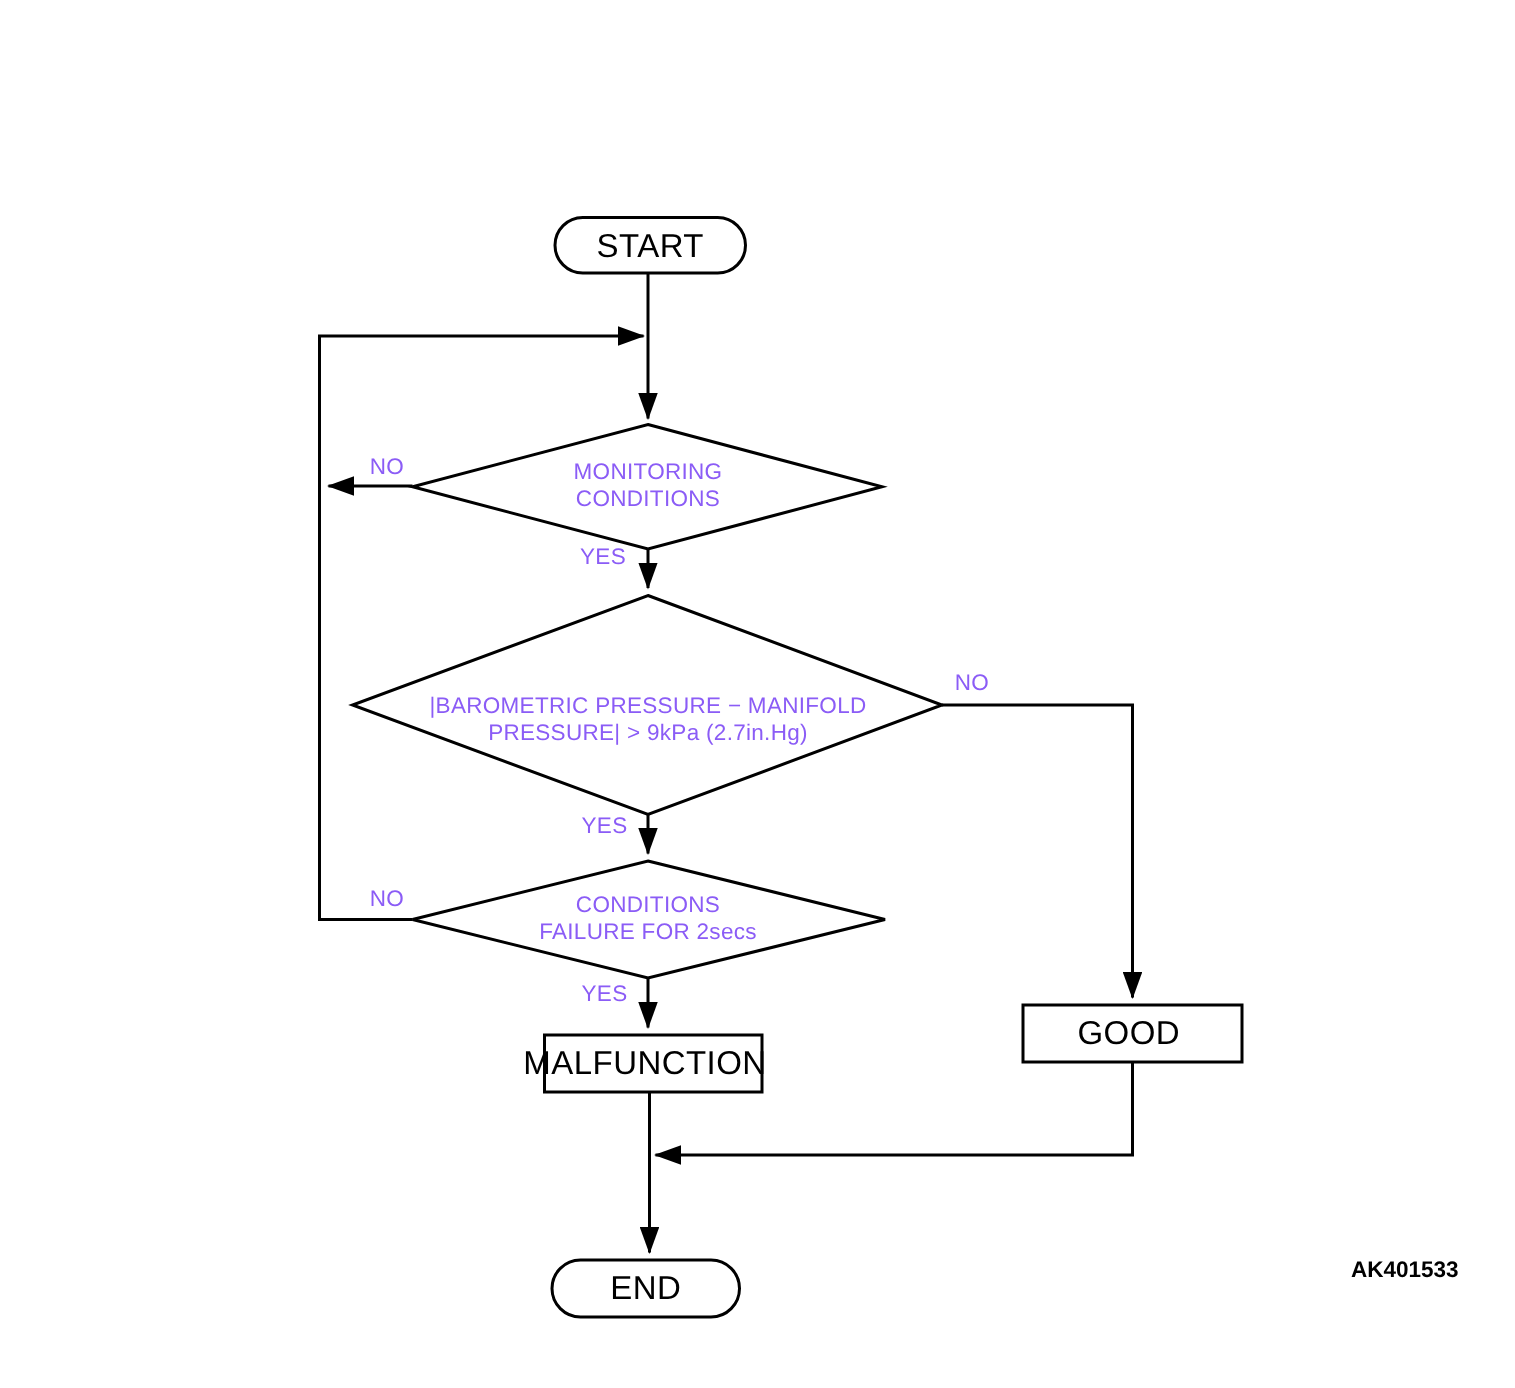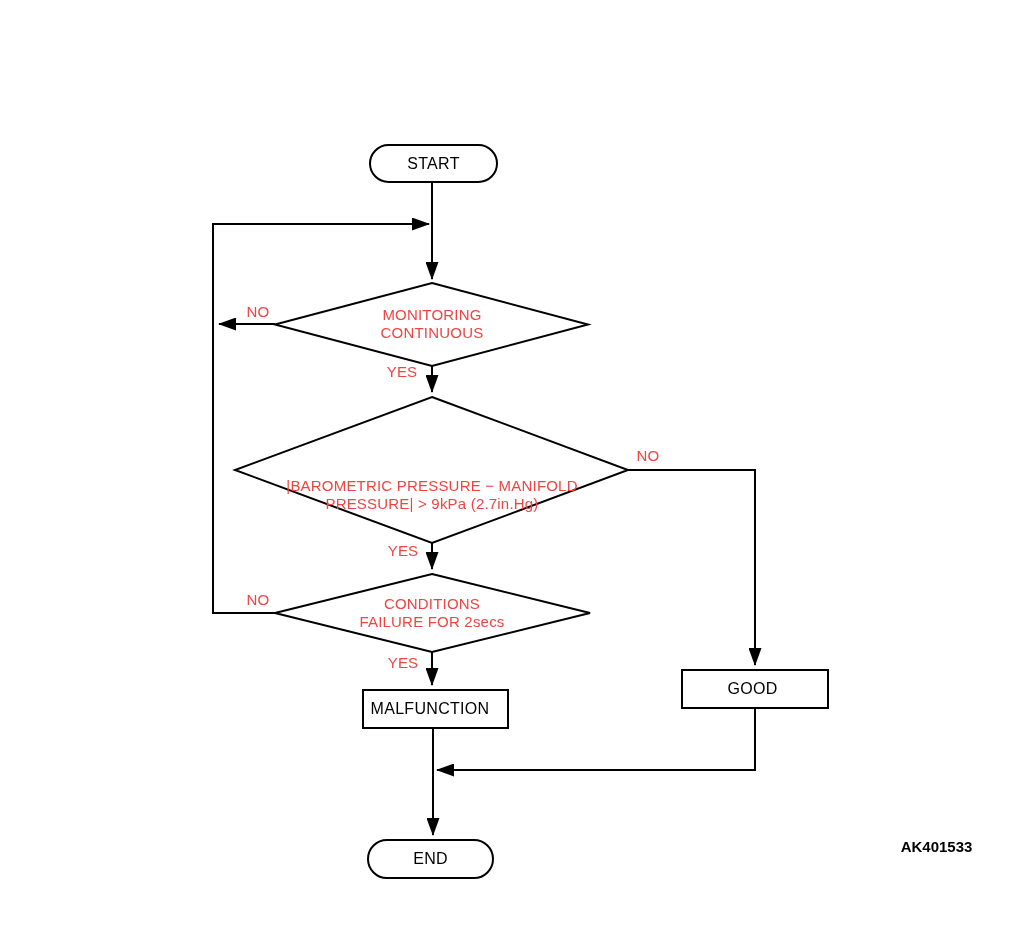--- a/index.html
+++ b/index.html
@@ -16,33 +16,33 @@
     color: #000000;
     overflow: hidden;
   }
   .page svg {
     position: absolute;
     left: 0;
     top: 0;
   }
   .lbl {
     position: absolute;
-    color: #ef4444;
+    color: #8b5cf6;
     white-space: pre-line;
     text-align: center;
     line-height: 18px;
     font-size: 15px;
     letter-spacing: 0.2px;
   }
   .node-lbl {
     position: absolute;
     display: flex;
     align-items: center;
     justify-content: center;
-    font-size: 16px;
+    font-size: 22px;
     letter-spacing: 0.3px;
   }
   .branch-lbl {
     font-size: 15px;
     width: 44px;
   }
   .figure-code {
     position: absolute;
     font-weight: bold;
     font-size: 15px;
@@ -89,23 +89,23 @@
       <polygon points="432,574 590,613 432,652 275,613"></polygon>
       <rect x="363" y="690" width="145" height="38"></rect>
       <rect x="682" y="670" width="146" height="38"></rect>
       <rect x="368" y="840" width="125" height="38" rx="19" ry="19"></rect>
     </g>
   </svg>
 
   <div class="node-lbl" style="left:370px; top:145px; width:127px; height:37px;">START</div>
 
   <div class="lbl" style="left:332px; top:306px; width:200px;">MONITORING
-CONTINUOUS</div>
+CONDITIONS</div>
 
-  <div class="lbl" style="left:252px; top:477px; width:360px;">|BAROMETRIC PRESSURE − MANIFOLD
+  <div class="lbl" style="left:252px; top:462px; width:360px;">|BAROMETRIC PRESSURE − MANIFOLD
 PRESSURE| &gt; 9kPa (2.7in.Hg)</div>
 
   <div class="lbl" style="left:332px; top:595px; width:200px;">CONDITIONS
 FAILURE FOR 2secs</div>
 
   <div class="node-lbl" style="left:363px; top:690px; width:134px; height:38px;">MALFUNCTION</div>
 
   <div class="node-lbl" style="left:682px; top:670px; width:141px; height:38px;">GOOD</div>
 
   <div class="node-lbl" style="left:368px; top:840px; width:125px; height:38px;">END</div>

